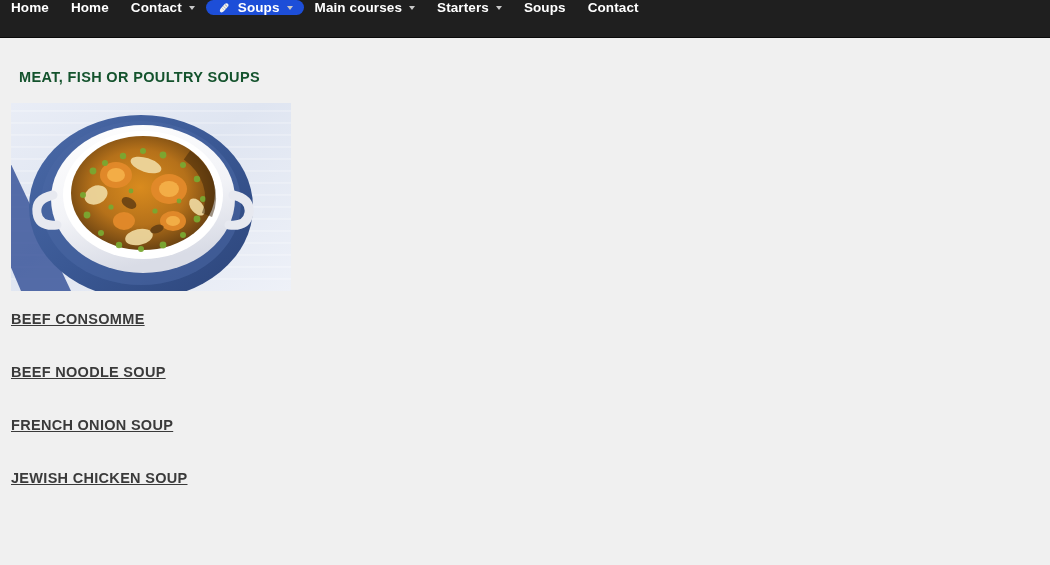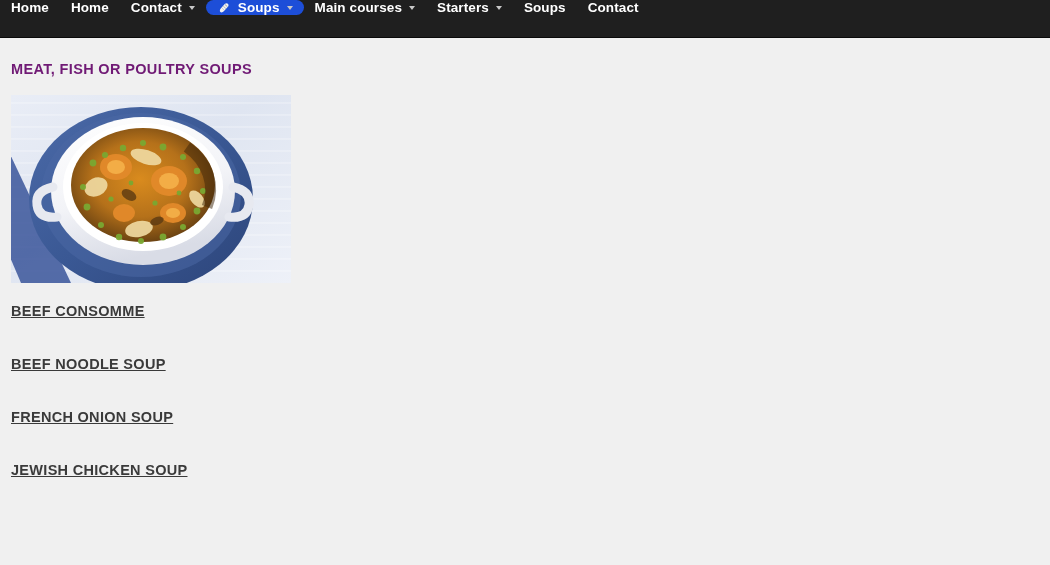--- a/index.html
+++ b/index.html
@@ -68,23 +68,23 @@
     padding-left: 11px;
   }
   .column.right {
     padding-left: 536px;
     width: 525px;
     margin-left: -11px;
   }
   .col-title {
     font-size: 14.5px;
     font-weight: bold;
-    color: #701a75;
+    color: #14532d;
     letter-spacing: 0.35px;
-    margin: 0;
+    margin: 8px;
     padding-top: 24px;
     padding-bottom: 0;
     line-height: 1;
   }
   .thumb {
     margin-top: 18px;
     width: 280px;
     height: 188px;
     display: block;
     border: 0;

